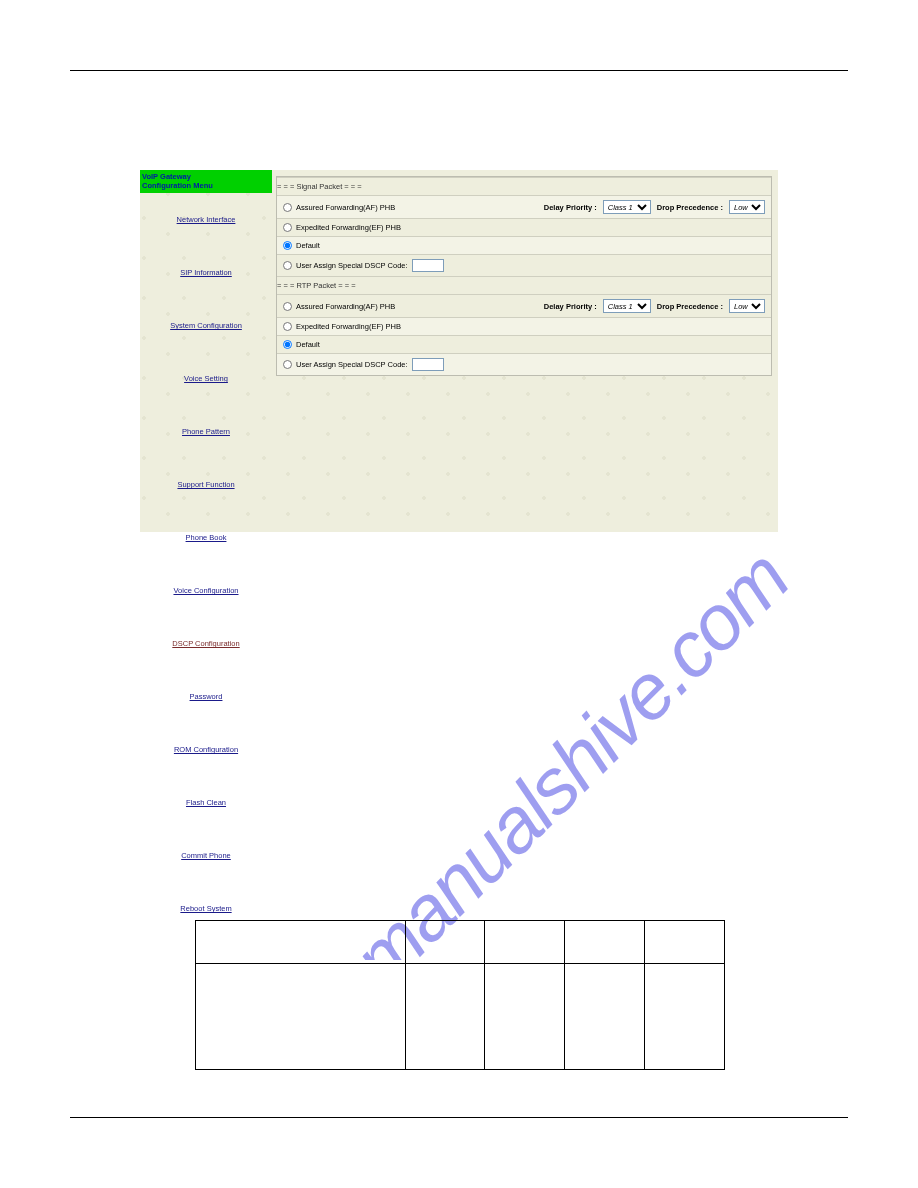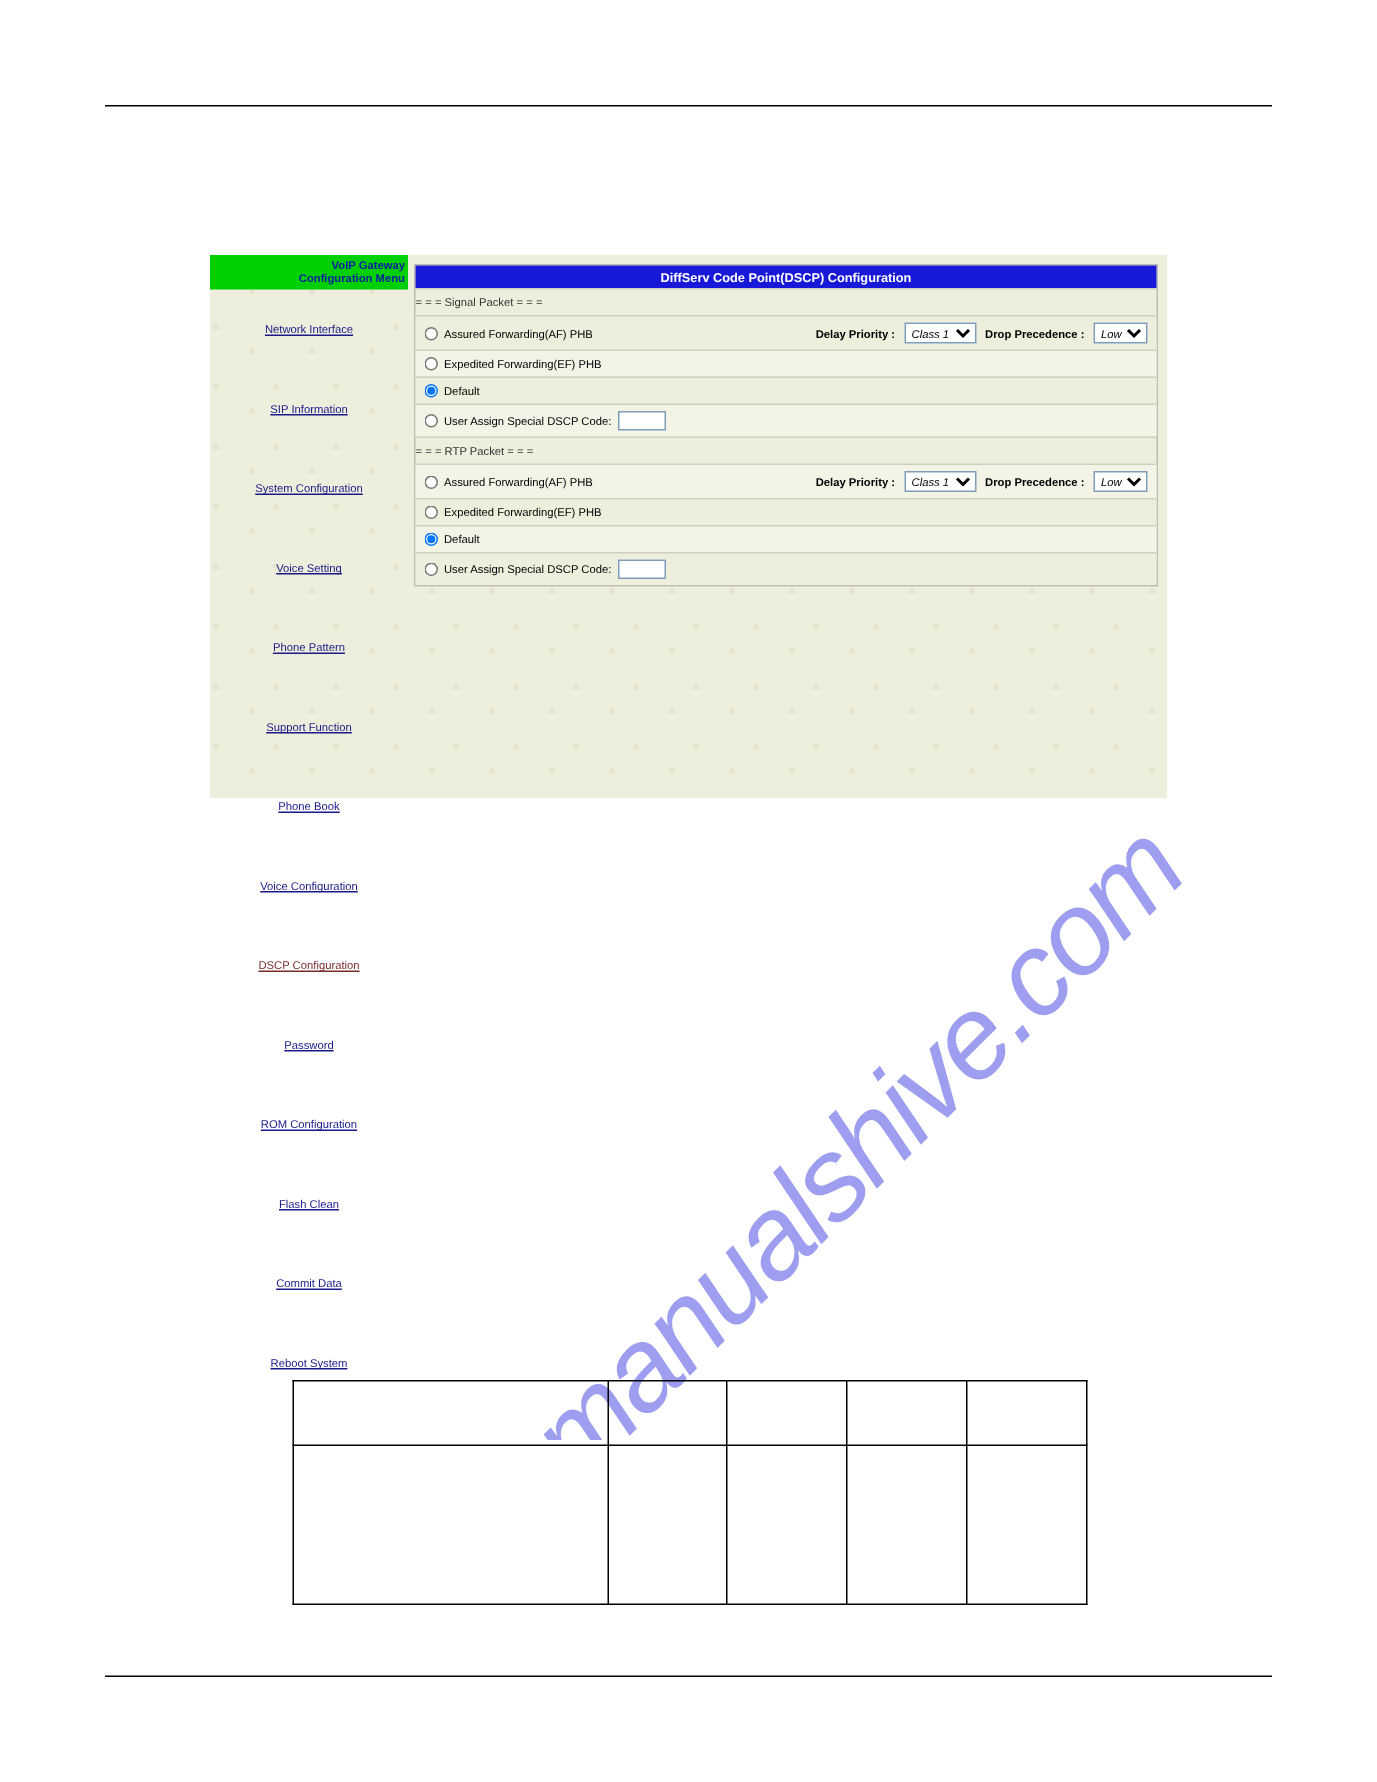--- a/index.html
+++ b/index.html
@@ -25,21 +25,21 @@
     font-family: Tahoma, Verdana, sans-serif;
     font-size: 7.5px;
   }
   .sidebar {
     position: absolute; left: 0; top: 0; width: 132px;
   }
   .sb-header {
     background: #00d000;
     color: #0020a0;
     font-weight: bold;
-    text-align: right;
+    text-align: left;
     padding: 3px 2px;
     line-height: 1.15;
   }
   .sb-item {
     text-align: center;
     padding: 22px 2px;
     color: #1a1a8a;
     text-decoration: underline;
   }
   .sb-item.active { color: #7a2b2b; }
@@ -139,26 +139,25 @@
     <div class="sb-item">System Configuration</div>
     <div class="sb-item">Voice Setting</div>
     <div class="sb-item">Phone Pattern</div>
     <div class="sb-item">Support Function</div>
     <div class="sb-item">Phone Book</div>
     <div class="sb-item">Voice Configuration</div>
     <div class="sb-item active">DSCP Configuration</div>
     <div class="sb-item">Password</div>
     <div class="sb-item">ROM Configuration</div>
     <div class="sb-item">Flash Clean</div>
-    <div class="sb-item">Commit Data</div>
+    <div class="sb-item">Commit Phone</div>
     <div class="sb-item">Reboot System</div>
   </div>
 
   <div class="panel">
-    <div class="titlebar">DiffServ Code Point(DSCP) Configuration</div>
 
     <div class="sect-hdr">= = = Signal Packet = = =</div>
 
     <div class="row">
       <label>
         <input type="radio" name="sig" style="">
         <span>Assured Forwarding(AF) PHB</span>
       </label>
       <div class="rt">
         <span>Delay Priority :</span>

